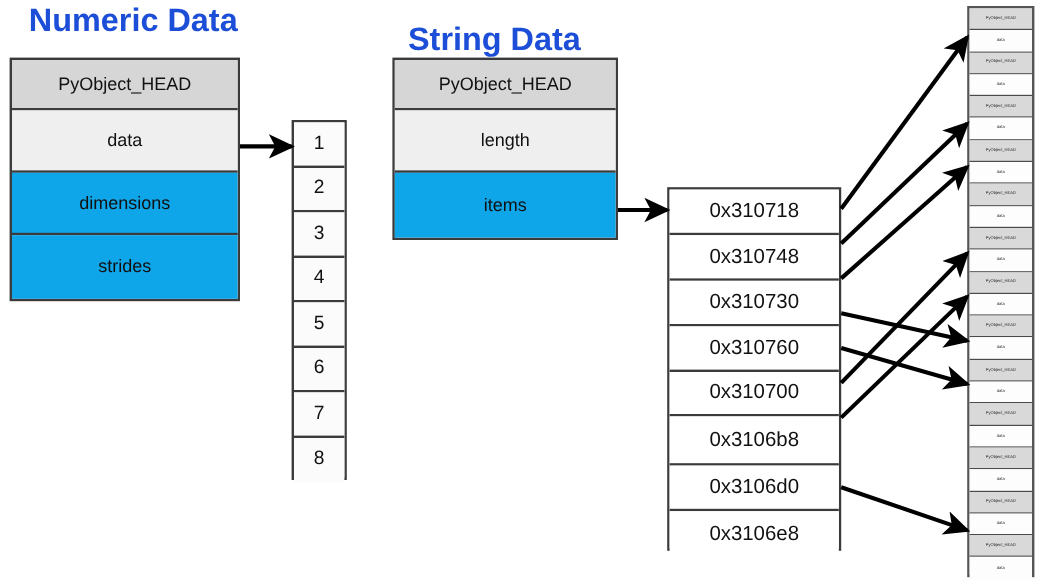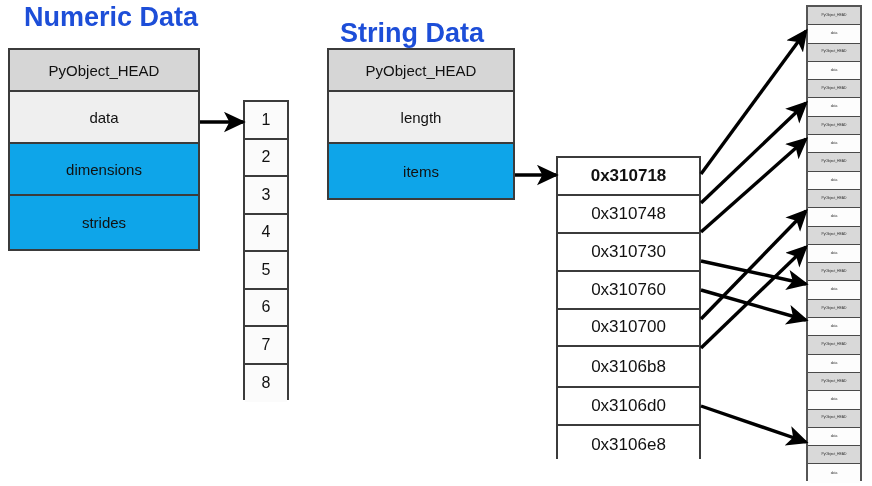--- a/index.html
+++ b/index.html
@@ -111,21 +111,21 @@
       <div class="cell" style="height: 37.5px;">8</div>
     </div>
 
   <div class="struct" id="string-struct" style="left:327px;top:48px;width:188px;height:152px;">
       <div class="srow head" style="height: 42px;">PyObject_HEAD</div>
       <div class="srow shade" style="height: 52px;">length</div>
       <div class="srow" style="height: 54px;">items</div>
     </div>
 
   <div class="cellcol" id="pointer-array" style="left:556px;top:156px;width:145px;height:303px;">
-      <div class="cell addrcell" style="height: 37.875px; font-weight: bold;">0x310718</div>
+      <div class="cell addrcell" style="height: 37.875px;">0x310718</div>
       <div class="cell addrcell" style="height: 37.875px;">0x310748</div>
       <div class="cell addrcell" style="height: 37.875px;">0x310730</div>
       <div class="cell addrcell" style="height: 37.875px;">0x310760</div>
       <div class="cell addrcell" style="height: 37.875px;">0x310700</div>
       <div class="cell addrcell" style="height: 41px;">0x3106b8</div>
       <div class="cell addrcell" style="height: 37.875px;">0x3106d0</div>
       <div class="cell addrcell" style="height: 37.875px;">0x3106e8</div>
     </div>
 
   <div id="strobjs" style="left:806px;top:5px;width:56px;height:476px;">

